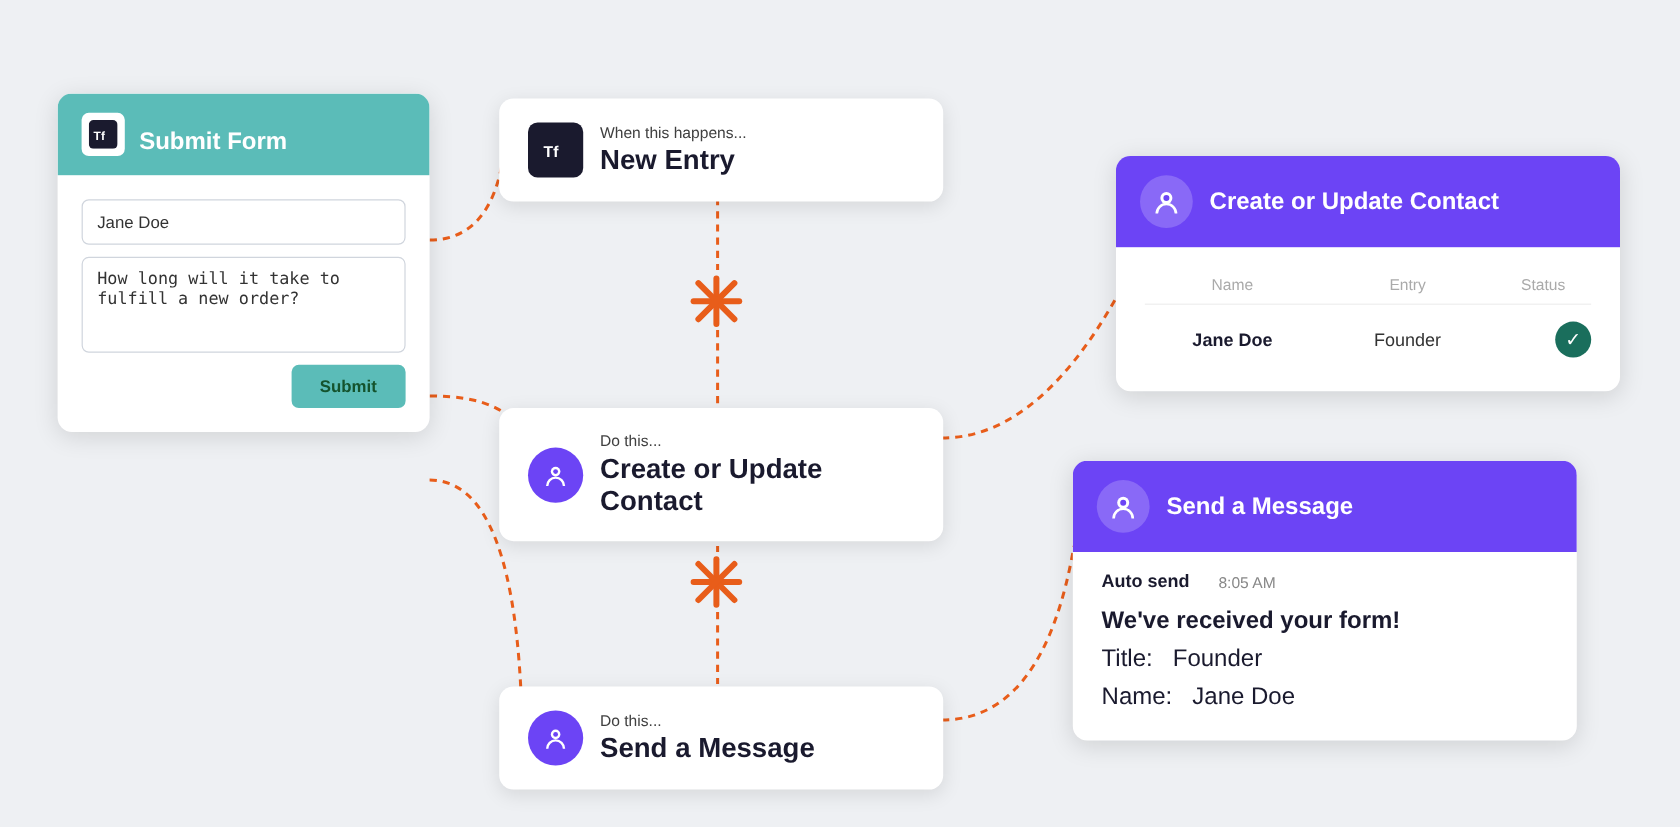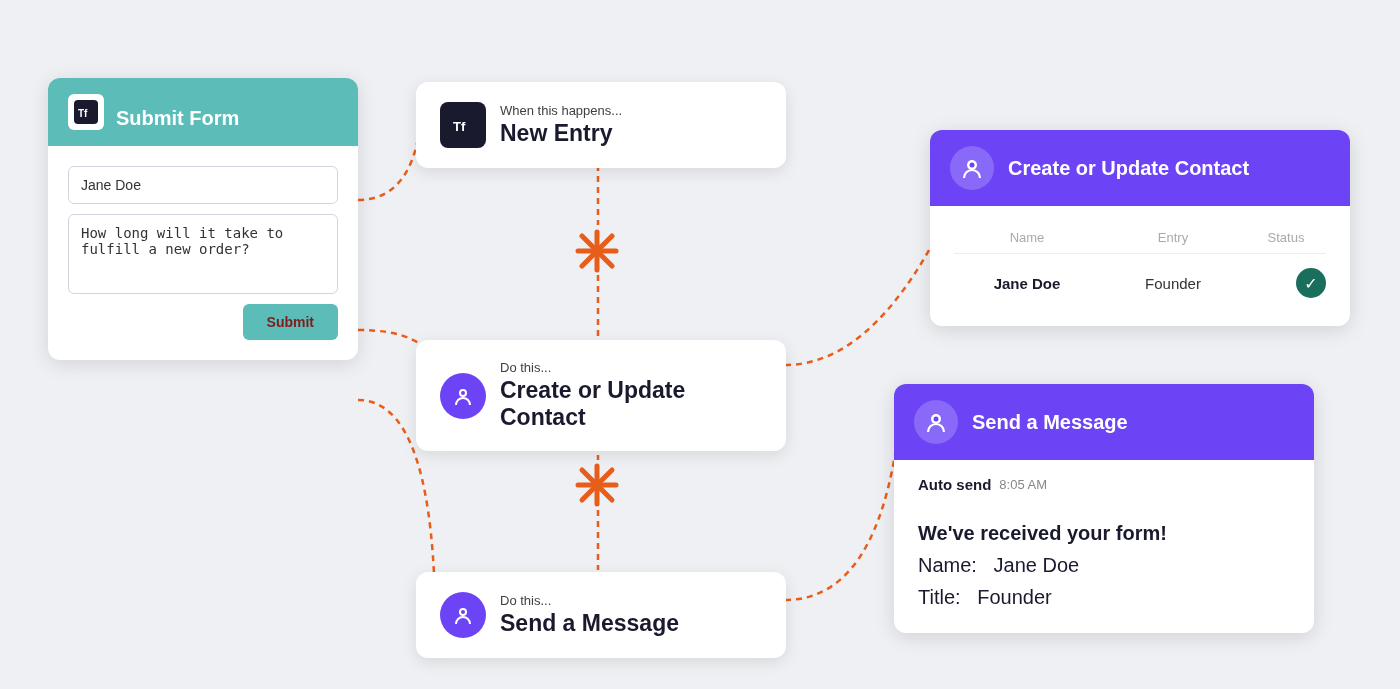--- a/index.html
+++ b/index.html
@@ -70,21 +70,21 @@
       padding: 10px 12px;
       font-size: 14px;
       color: #333;
       background: #fff;
       width: 100%;
       height: 80px;
       resize: none;
     }
     .submit-btn {
       background: #5bbcb8;
-      color: #7f1d1d;
+      color: #14532d;
       border: none;
       border-radius: 6px;
       padding: 10px 24px;
       font-size: 14px;
       font-weight: 600;
       cursor: pointer;
       align-self: flex-end;
     }
 
     
@@ -206,23 +206,23 @@
       display: flex;
       align-items: center;
       justify-content: center;
       color: #fff;
       font-size: 16px;
     }
 
     
     .message-auto-send {
       display: flex;
-      align-items: center;
-      gap: 8px;
-      margin-bottom: 24px;
+      align-items: flex-end;
+      gap: 24px;
+      margin-bottom: 8px;
     }
     .message-auto-label {
       font-size: 15px;
       font-weight: 700;
       color: #1a1a2e;
     }
     .message-time {
       font-size: 13px;
       color: #888;
     }
@@ -385,22 +385,22 @@
     <span class="action-card-title">Send a Message</span>
   </div>
   <div class="action-card-body">
     <div class="message-auto-send">
       <span class="message-auto-label">Auto send</span>
       <span class="message-time">8:05 AM</span>
     </div>
     <div class="message-body-text">
       <div class="bold">We've received your form!</div>
       <div>
+        <span>Title:</span>&nbsp;&nbsp;
+        <span>Founder</span>
+      </div>
+      <div>
         <span>Name:</span>&nbsp;&nbsp;
         <span>Jane Doe</span>
       </div>
-      <div>
-        <span>Title:</span>&nbsp;&nbsp;
-        <span>Founder</span>
-      </div>
     </div>
   </div>
 </div>
 
 </body></html>

